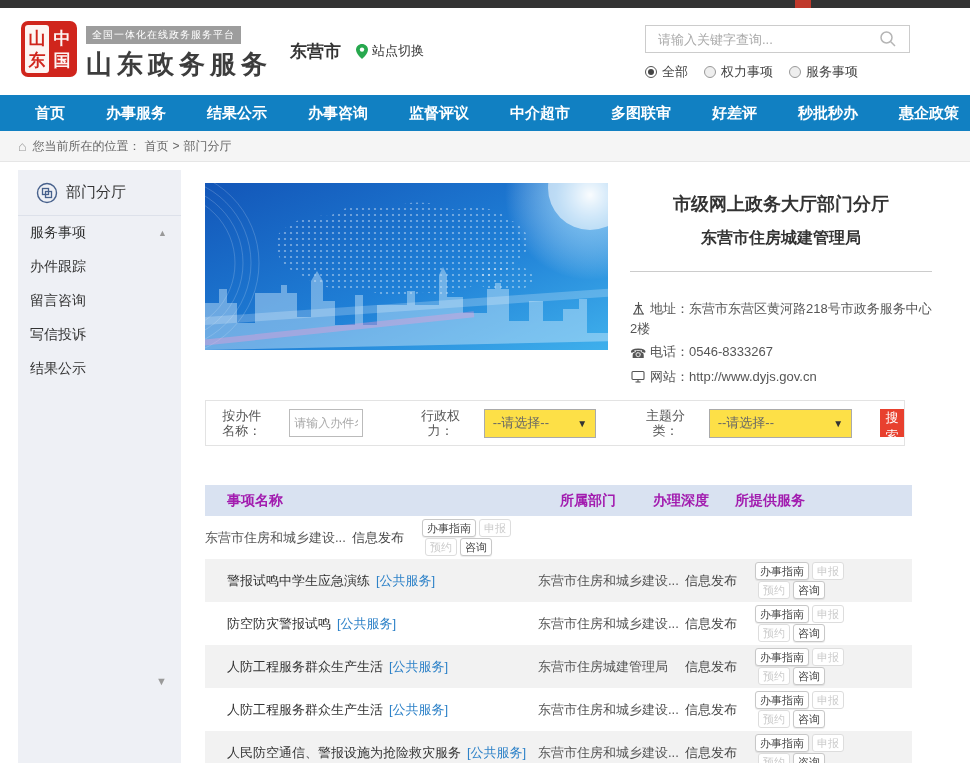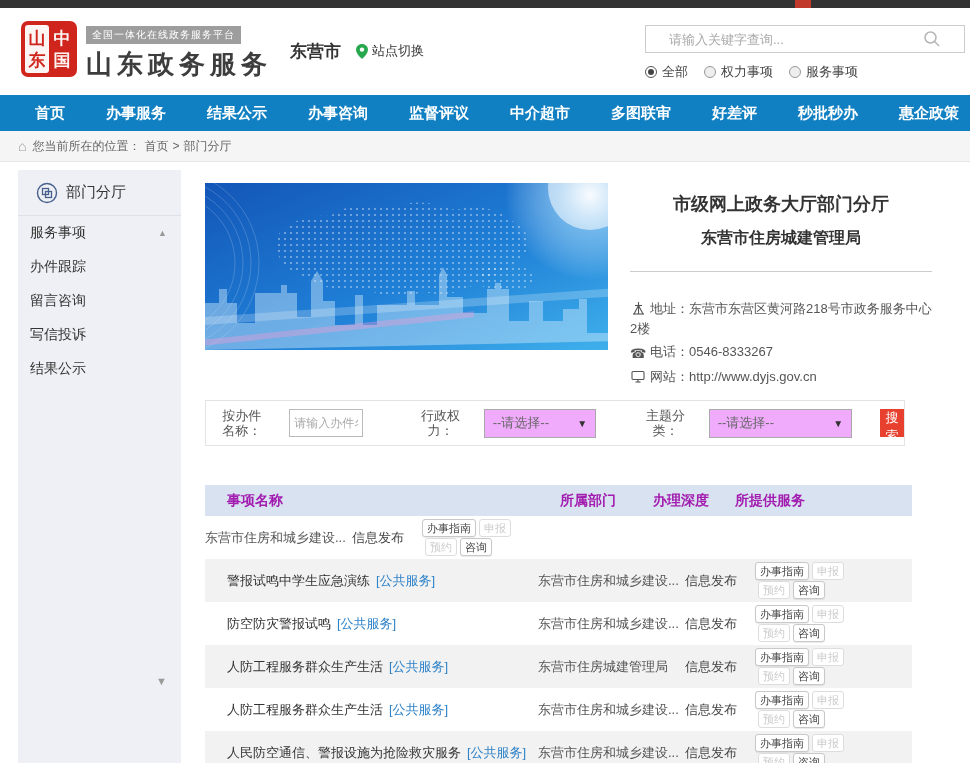--- a/index.html
+++ b/index.html
@@ -13,21 +13,21 @@
 
   
   .header { position:absolute; left:0; top:8px; width:970px; height:87px; background:#fff; }
   .seal { position:absolute; left:20px; top:12px; width:58px; height:58px; }
   .logo-text { position:absolute; left:86px; top:16px; }
   .badge { display:inline-block; background:#9d9d9d; color:#fff; font-size:10px; padding:2px 6px; letter-spacing:1px; }
   .site-name { margin-top:3px; font-size:26px; font-weight:bold; color:#3d3d3d; letter-spacing:5px; }
   .city { position:absolute; left:290px; top:32px; font-size:17px; font-weight:bold; color:#333; }
   .site-switch { position:absolute; left:356px; top:34px; font-size:13px; color:#333; cursor:pointer; display:flex; align-items:center; gap:4px; }
   .search-area { position:absolute; left:645px; top:17px; width:265px; }
-  .search-box { display:flex; align-items:center; width:320px; height:28px; border:1px solid #ccc; background:#fff; padding:0 23px; }
+  .search-box { display:flex; align-items:center; width:265px; height:28px; border:1px solid #ccc; background:#fff; padding:0 12px; }
   .search-box input { flex:1; border:none; outline:none; font-size:13px; color:#333; background:transparent; font-family:inherit; }
   .search-box input::placeholder { color:#aaa; }
   .scopes { display:flex; gap:16px; margin-top:10px; font-size:13px; color:#444; }
   .scope { display:flex; align-items:center; gap:5px; cursor:pointer; }
   .radio { width:12px; height:12px; border-radius:50%; border:1px solid #999; background:#eee; position:relative; }
   .radio.checked { background:#fff; border-color:#555; }
   .radio.checked::after { content:""; position:absolute; left:2px; top:2px; width:6px; height:6px; border-radius:50%; background:#444; }
 
   
   .nav { position:absolute; left:0; top:95px; width:970px; height:36px; background:#1180c2; display:flex; align-items:center; padding-left:35px; gap:41px; }
@@ -57,21 +57,21 @@
   .contact { font-size:13px; color:#555; line-height:18px; }
   .contact-line { margin-bottom:5px; }
   .c-icon { display:inline-block; width:16px; text-align:center; margin-right:4px; color:#555; vertical-align:-2px; }
 
   
   .filter { position:absolute; left:205px; top:400px; width:700px; height:46px; border:1px solid #e3e3e3; display:flex; align-items:center; padding-left:10px;gap:16px; }
   .f-label { width:58px; font-size:13px; color:#555; text-align:center; line-height:15px; }
   .f-label.narrow { width:48px; }
   .f-input { width:74px; height:28px; border:1px solid #bbb; font-size:12px; color:#333; padding:0 4px; margin-left:6px; outline:none; font-family:inherit; }
   .f-input::placeholder { color:#aaa; }
-  .f-select { height:29px; border:1px solid #aaa; background:#f0abfc; display:flex; align-items:center; justify-content:space-between; padding:0 8px; font-size:13px; color:#666; margin-left:6px; cursor:pointer; }
+  .f-select { height:29px; border:1px solid #aaa; background:#fde047; display:flex; align-items:center; justify-content:space-between; padding:0 8px; font-size:13px; color:#666; margin-left:6px; cursor:pointer; }
   .f-select .caret { color:#333; font-size:10px; }
   .sel-power { width:125px; margin-right:32px; }
   .sel-topic { width:160px; margin-right:12px; }
   .gap1 { margin-left:40px; }
   .search-btn { width:27px; height:28px; background:#e8402e; color:#fff; border:none; font-size:13px; cursor:pointer; font-family:inherit; }
 
   
   .table { position:absolute; left:205px; top:485px; width:707px; }
   .t-head { height:31px; background:#d9e2f1; display:flex; align-items:center; font-size:14px; font-weight:bold; color:#a21caf; }
   .th-name { width:355px; padding-left:22px; }

